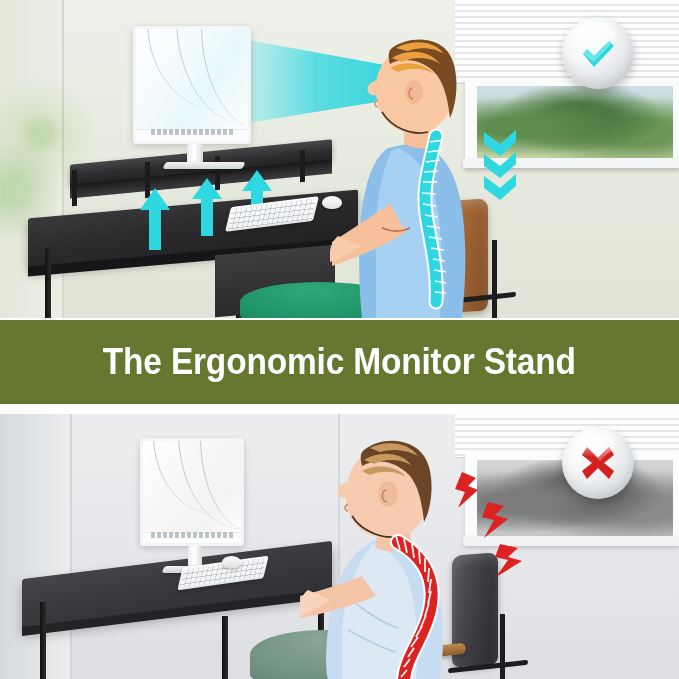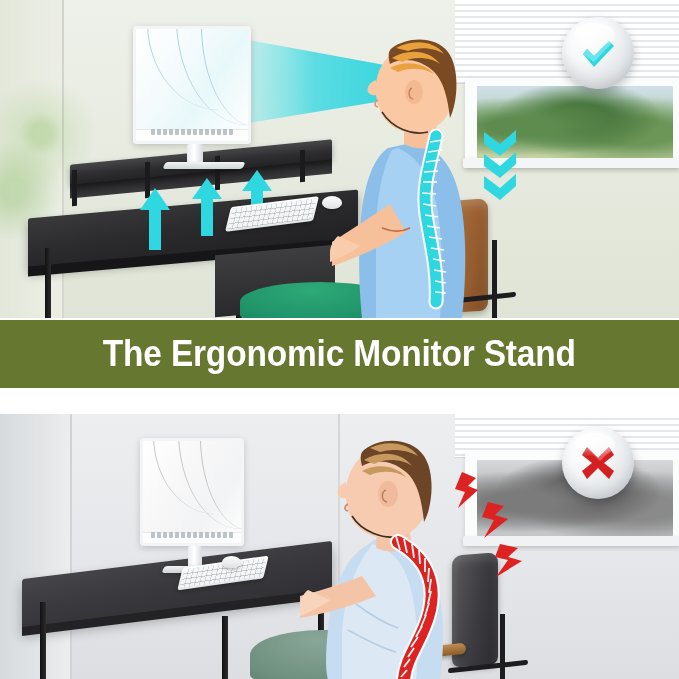--- a/index.html
+++ b/index.html
@@ -205,21 +205,21 @@
     border-radius:3px; box-shadow:0 2px 4px rgba(0,0,0,.25); overflow:hidden; }
   .keyboard .keys{ position:absolute; inset:2px;
     background:repeating-linear-gradient(90deg,#f5f6f7 0 4px,#cfd3d6 4px 5px),
                repeating-linear-gradient(180deg,rgba(0,0,0,0) 0 4px,rgba(160,165,170,.55) 4px 5px);
     background-blend-mode:multiply; opacity:.85; }
   .mouse{ position:absolute; background:linear-gradient(180deg,#fbfcfc,#dfe2e4);
     border-radius:50% 50% 45% 45%; box-shadow:0 2px 3px rgba(0,0,0,.22); }
 
   
   .banner{
-    position:absolute; left:0; top:320px; width:679px; height:68px;
+    position:absolute; left:0; top:320px; width:679px; height:84px;
     background:#66782f;
     display:flex; flex-direction:column; align-items:center; justify-content:center;
   }
   .banner-title{
     color:#ffffff; font-weight:bold; font-size:36px; line-height:40px;
     letter-spacing:-.2px; white-space:nowrap;
     font-family:"Liberation Sans", sans-serif;
     transform:scaleX(.93); transform-origin:center;
     text-shadow:0 1px 1px rgba(0,0,0,.08);
   }

